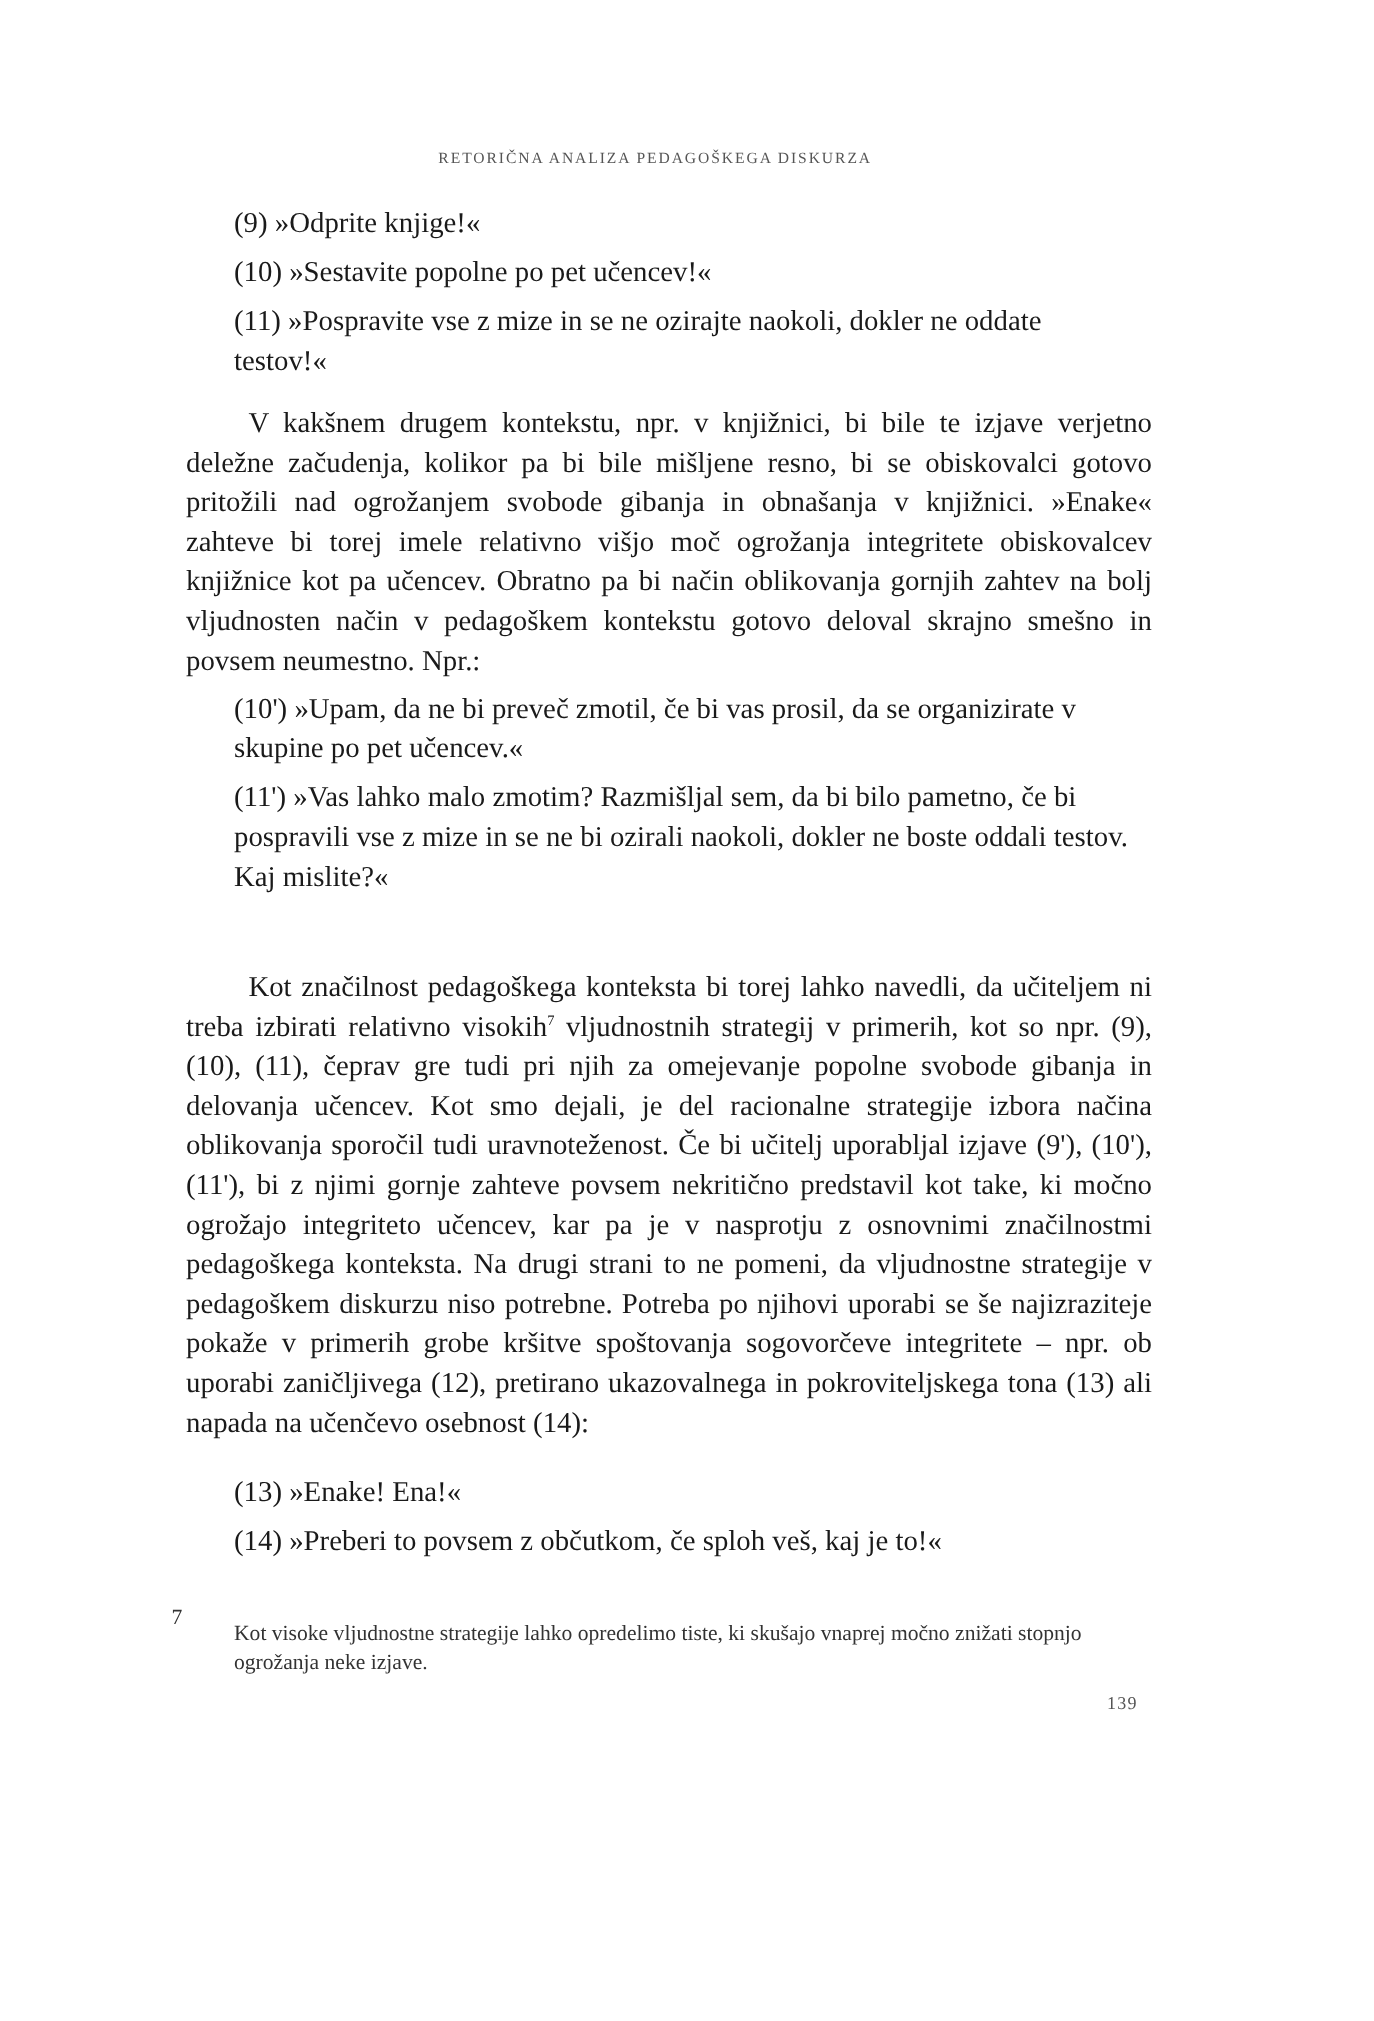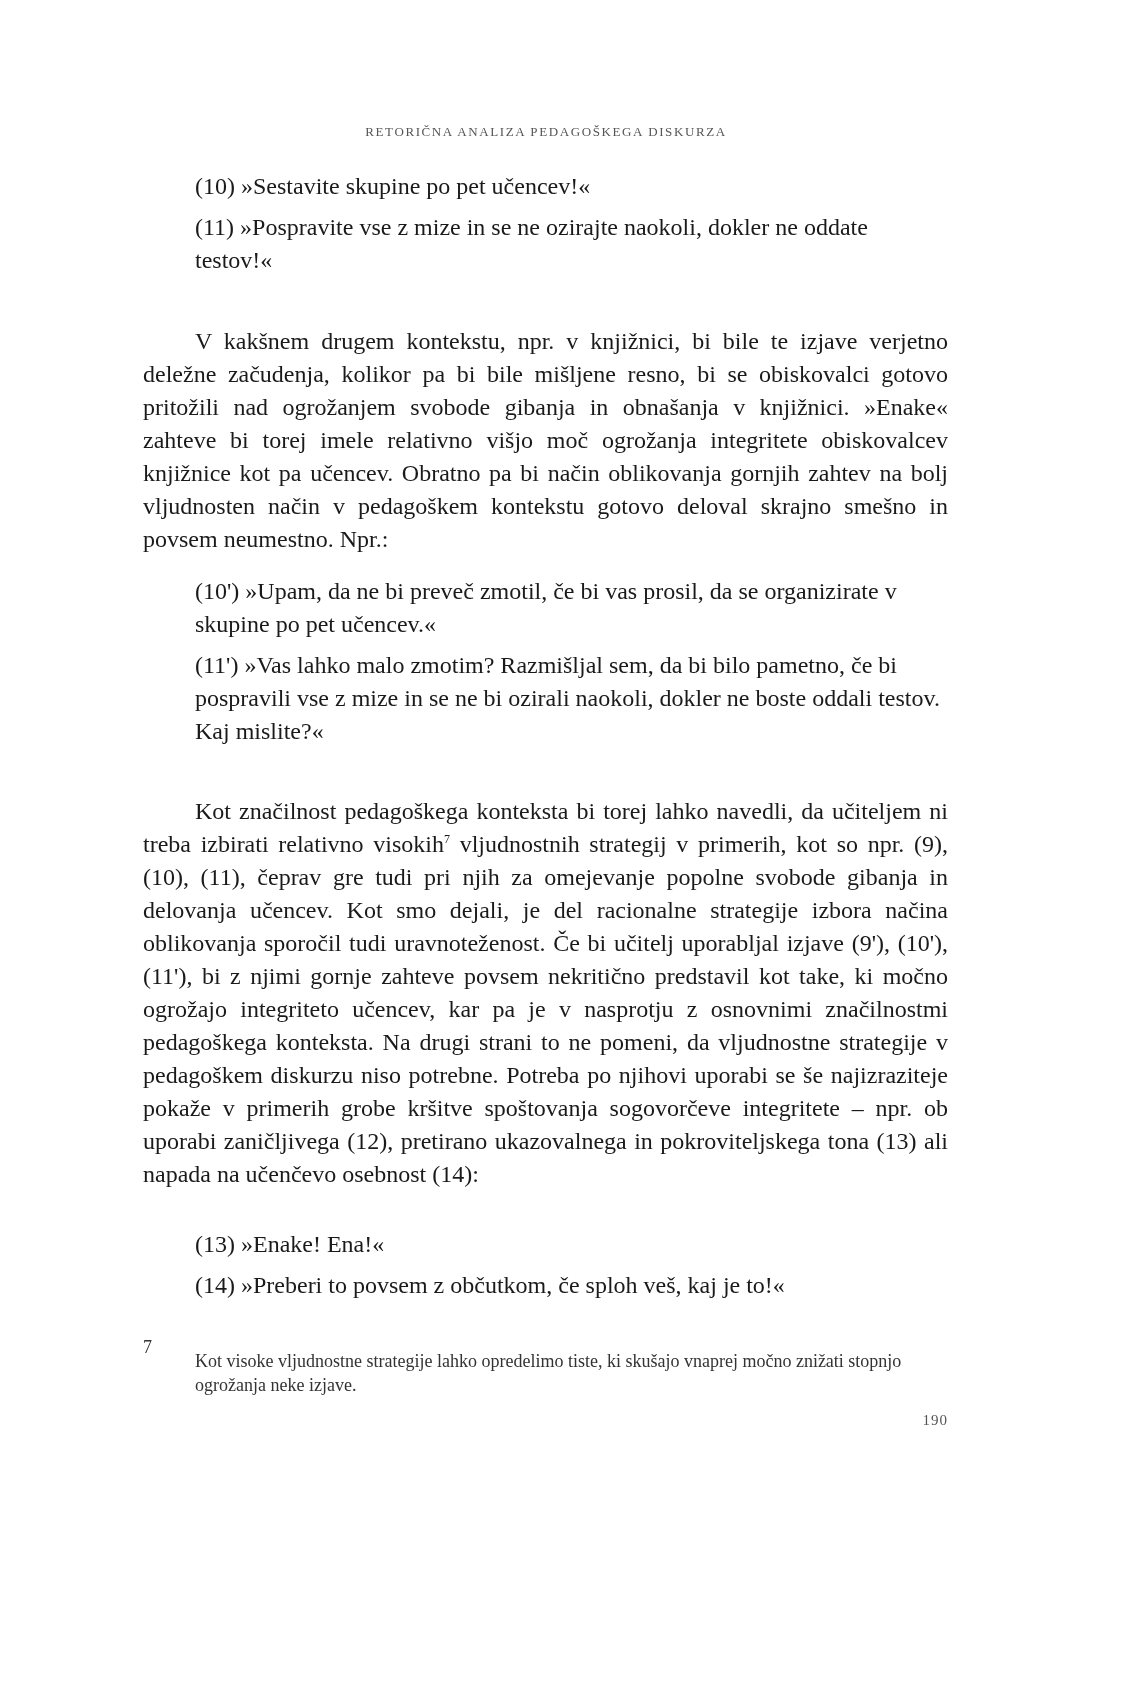--- a/index.html
+++ b/index.html
@@ -5,36 +5,37 @@
   html, body { margin:0; padding:0; background:#ffffff; }
   body { width:1145px; height:1684px; position:relative; overflow:hidden;
          font-family:"Liberation Serif","DejaVu Serif",serif; color:#1a1a1a; }
   .page { position:absolute; left:10px; top:0; width:1145px; height:1199px; }
   .running-header { position:absolute; top:124px; left:0; width:1072px; text-align:center;
          font-size:13px; letter-spacing:1.6px; color:#555; text-transform:uppercase; }
   .block { position:absolute; left:133px; width:805px; font-size:24px; line-height:33px; }
   .ex { padding-left:52px; }
   .ex p { margin:0 0 0 0; }
   .ex .item { margin-bottom:8px; padding-right:50px; }
-  .para { text-align:justify; margin:0; text-indent:52px; hyphens:manual; }
+  .para { text-align:justify; margin:12px; text-indent:52px; hyphens:manual; }
   sup { font-size:12px; line-height:0; vertical-align:super; }
   .footnote { position:absolute; left:133px; top:1020px; width:805px; font-size:18px; line-height:24px; color:#333; display:flex; }
   .fn-num { width:52px; flex:0 0 52px; }
   .fn-text { flex:1;margin-top:14px; }
   .page-number { position:absolute; top:1113px; left:900px; width:38px; text-align:right; font-size:15px; color:#555; letter-spacing:1px; }
 </style>
 </head>
 <body>
 
 <div class="page">
 
   <div class="running-header">Retorična analiza pedagoškega diskurza</div>
 
   <div class="block ex" style="top:170px;">
-    <p class="item"><span>(10)</span> <span>»Sestavite skupine po pet učencev!«</span></p>
+    <p class="item"><span>(9)</span> <span>»Odprite knjige!«</span></p>
+    <p class="item"><span>(10)</span> <span>»Sestavite popolne po pet učencev!«</span></p>
     <p class="item"><span>(11)</span> <span>»Pospravite vse z mize in se ne ozirajte naokoli, dokler ne oddate testov!«</span></p>
   </div>
 
   <p class="block para" style="top:325px;">V kakšnem drugem kontekstu, npr. v knjižnici, bi bile te izjave verjetno deležne začudenja, kolikor pa bi bile mišljene resno, bi se obiskovalci gotovo pritožili nad ogrožanjem svobode gibanja in obnašanja v knjižnici. »Enake« zahteve bi torej imele relativno višjo moč ogrožanja integritete obiskovalcev knjižnice kot pa učencev. Obratno pa bi način oblikovanja gornjih zahtev na bolj vljudnosten način v pedagoškem kontekstu gotovo deloval skrajno smešno in povsem neumestno. Npr.:</p>
 
   <div class="block ex" style="top:575px;">
     <p class="item"><span>(10')</span> <span>»Upam, da ne bi preveč zmotil, če bi vas prosil, da se organizirate v skupine po pet učencev.«</span></p>
     <p class="item"><span>(11')</span> <span>»Vas lahko malo zmotim? Razmišljal sem, da bi bilo pametno, če bi pospravili vse z mize in se ne bi ozirali naokoli, dokler ne boste oddali testov. Kaj mislite?«</span></p>
   </div>
 
@@ -43,14 +44,14 @@
   <div class="block ex" style="top:1228px;">
     <p class="item"><span>(13)</span> <span>»Enake! Ena!«</span></p>
     <p class="item"><span>(14)</span> <span>»Preberi to povsem z občutkom, če sploh veš, kaj je to!«</span></p>
   </div>
 
   <div class="footnote" style="top:1335px;">
     <span class="fn-num">7</span>
     <span class="fn-text">Kot visoke vljudnostne strategije lahko opredelimo tiste, ki skušajo vnaprej močno znižati stopnjo ogrožanja neke izjave.</span>
   </div>
 
-  <div class="page-number" style="top:1412px;">190</div>
+  <div class="page-number" style="top:1412px;">139</div>
 </div>
 
 </body></html>

